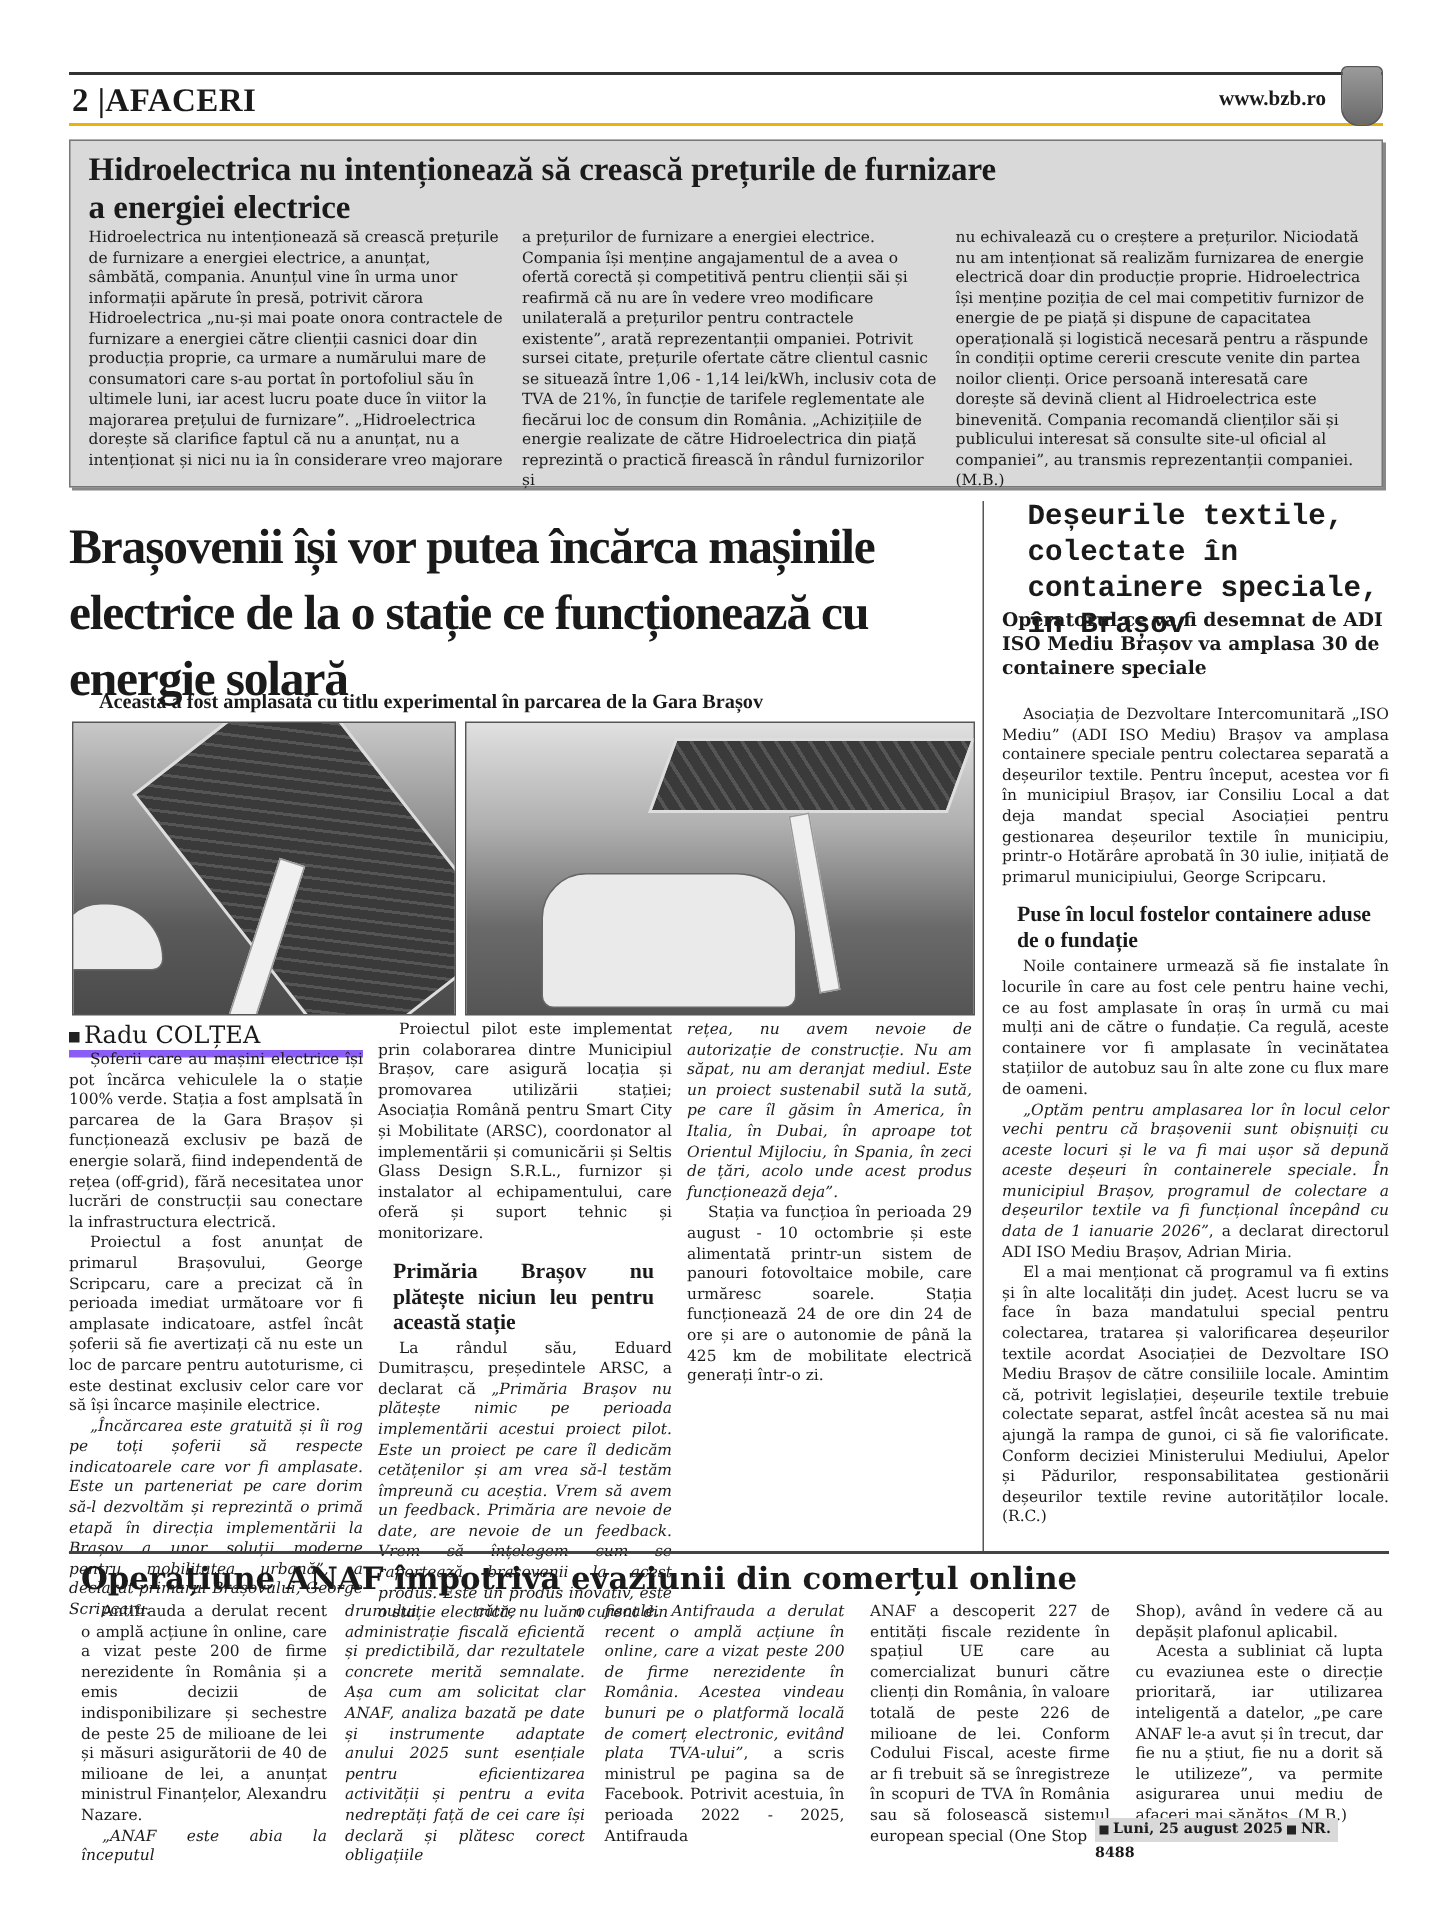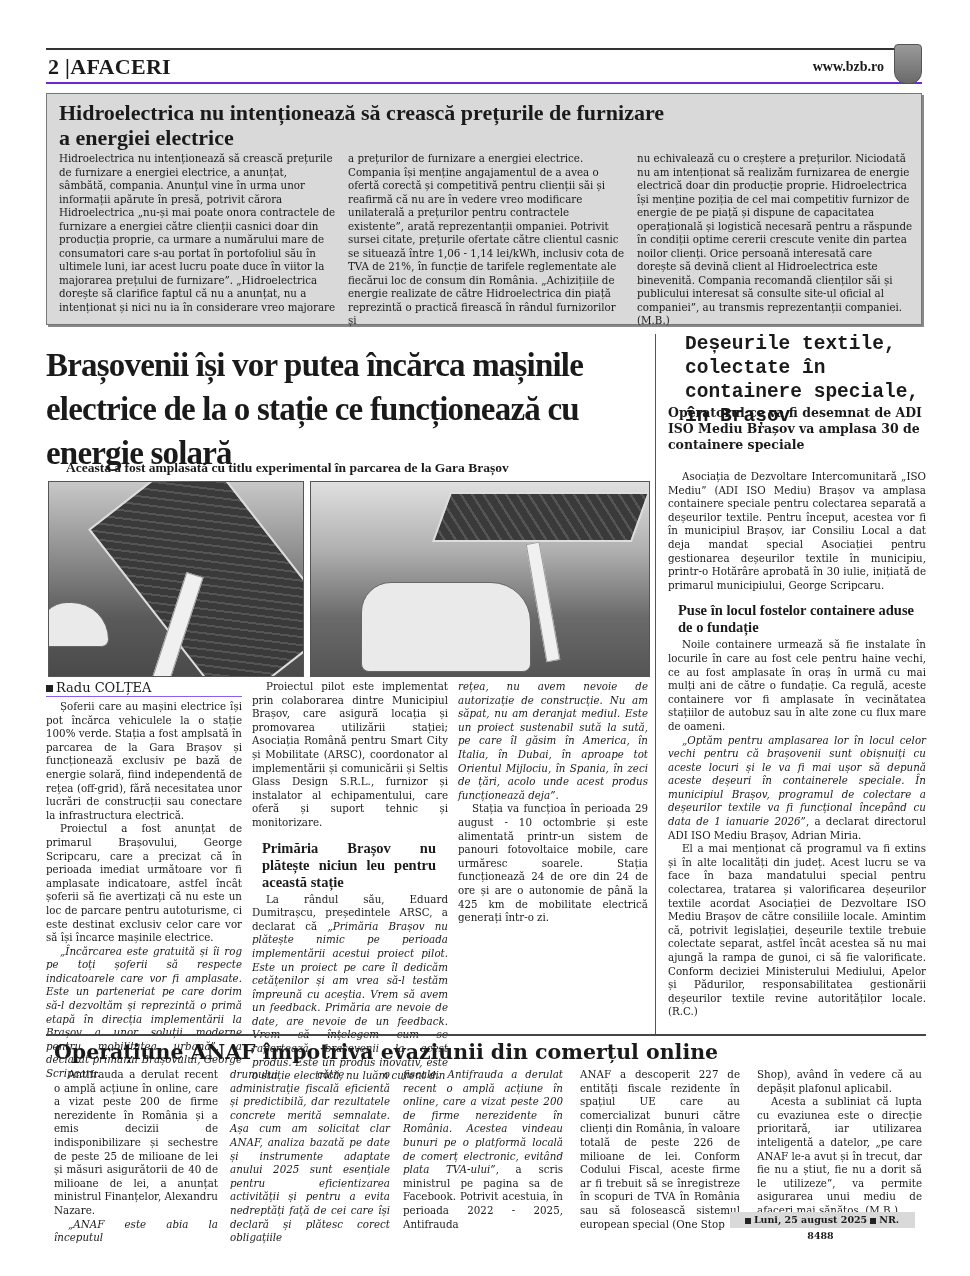--- a/index.html
+++ b/index.html
@@ -1,55 +1,55 @@
 <!DOCTYPE html>
 <html><head>
 <meta charset="utf-8">
 <style>
   * { box-sizing: border-box; margin: 0; padding: 0; }
   html, body { width: 970px; height: 1276px; background: #ffffff; overflow: hidden; }
   body { font-family: "DejaVu Serif", "Liberation Serif", serif; color: #1a1a1a; position: relative; }
 
-  .header { position: absolute; left: 46px; top: 48px; width: 876px; height: 36px; border-top: 2px solid #333; border-bottom: 2px solid #6d28d9; }
+  .header { position: absolute; left: 46px; top: 48px; width: 876px; height: 36px; border-top: 2px solid #333; border-bottom: 2px solid #eab308; }
   .header .section { position: absolute; left: 2px; top: 4px; font-family: "Liberation Serif", serif; font-weight: bold; font-size: 22px; letter-spacing: 0.3px; }
   .header .site { position: absolute; right: 38px; top: 9px; font-family: "Liberation Serif", serif; font-weight: bold; font-size: 14px; }
   .header .crest { position: absolute; right: 0; top: -6px; width: 28px; height: 40px; background: linear-gradient(#9a9a9a,#6a6a6a); border-radius: 4px 4px 12px 12px; border: 1px solid #555; }
 
   .box { position: absolute; left: 46px; top: 93px; width: 876px; height: 232px; background: #d9d9d9; border: 1px solid #777; box-shadow: 2px 2px 0 #888; }
   .box h2 { position: absolute; left: 12px; top: 6px; width: 620px; font-family: "Liberation Serif", serif; font-weight: bold; font-size: 22px; line-height: 25px; }
   .box .cols { position: absolute; left: 12px; top: 58px; width: 860px; display: flex; gap: 12px; }
   .box .col { width: 277px; font-size: 10.3px; line-height: 13.5px; text-align: left; }
 
   .main-title { position: absolute; left: 46px; top: 343px; width: 600px; font-family: Liberation Serif, serif; font-weight: bold; font-size: 33px; line-height: 44px; letter-spacing: -0.8px; }
   .main-sub { position: absolute; left: 46px; top: 460px; width: 600px; font-family: "Liberation Serif", serif; font-weight: bold; font-size: 13.5px; margin-left: 20px; }
 
   .photo { position: absolute; top: 481px; height: 196px; border: 1px solid #555; overflow: hidden; }
   .photo1 { left: 48px; width: 256px; background: linear-gradient(180deg,#c8c8c8 0%,#8a8a8a 40%,#5a5a5a 70%,#4a4a4a 100%); }
   .photo2 { left: 310px; width: 340px; background: linear-gradient(180deg,#e0e0e0 0%,#b0b0b0 35%,#6a6a6a 70%,#555 100%); }
   .panel { position: absolute; background: repeating-linear-gradient(45deg,#3a3a3a 0 6px,#555 6px 8px); border: 2px solid #ddd; }
   .pole { position: absolute; background: #f0f0f0; border: 1px solid #999; }
   .car { position: absolute; background: #eaeaea; border-radius: 30px 40px 8px 8px; border: 1px solid #666; }
 
-  .byline { position: absolute; left: 46px; top: 680px; width: 196px; font-size: 13px; border-bottom: 1px solid #8b5cf6; padding-bottom: 1px; }
+  .byline { position: absolute; left: 46px; top: 680px; width: 196px; font-size: 16px; border-bottom: 5px solid #8b5cf6; padding-bottom: 1px; }
   .byline .sq { display: inline-block; width: 7px; height: 7px; background: #222; margin-right: 3px; }
 
   .acol { position: absolute; font-size: 10.3px; line-height: 13.6px; text-align: justify; }
   .acol p { text-indent: 14px; }
   .acol em { font-style: italic; }
   .acol h3 { font-family: "Liberation Serif", serif; font-weight: bold; font-size: 14.5px; line-height: 17px; margin: 10px 12px 2px 10px; text-indent: 0; }
 
   .vrule { position: absolute; left: 655px; top: 334px; width: 1px; height: 700px; background: #555; }
   .hr-bottom { position: absolute; left: 46px; top: 1034px; width: 880px; height: 2px; background: #444; }
 
   .side-title { position: absolute; left: 668px; top: 332px; width: 260px; font-family: Liberation Mono, monospace; font-weight: bold; font-size: 19.5px; line-height: 24px; margin-left: 17px; }
   .side-sub { position: absolute; left: 668px; top: 405px; width: 260px; font-family: "DejaVu Serif", serif; font-weight: bold; font-size: 12.5px; line-height: 16px; }
 
   .anaf-title { position: absolute; left: 54px; top: 1040px; width: 880px; font-family: "DejaVu Serif", serif; font-weight: bold; font-size: 20.5px; }
 
-  .footer { position: absolute; left: 730px; top: 1212px; width: 185px; height: 16px; background: #d9d9d9; font-family: "DejaVu Serif", serif; font-weight: bold; font-size: 9.5px; text-align: center; padding-right: 4px; line-height: 16px; }
+  .footer { position: absolute; left: 730px; top: 1212px; width: 162px; height: 16px; background: #d9d9d9; font-family: "DejaVu Serif", serif; font-weight: bold; font-size: 9.5px; text-align: left; padding-right: 4px; line-height: 16px; }
   .footer .sq { display: inline-block; width: 6px; height: 6px; background: #222; margin: 0 3px; vertical-align: middle; }
 </style>
 </head>
 <body>
 
 <div class="header">
   <div class="section">2 |AFACERI</div>
   <div class="site">www.bzb.ro</div>
   <div class="crest"></div>
 </div>

